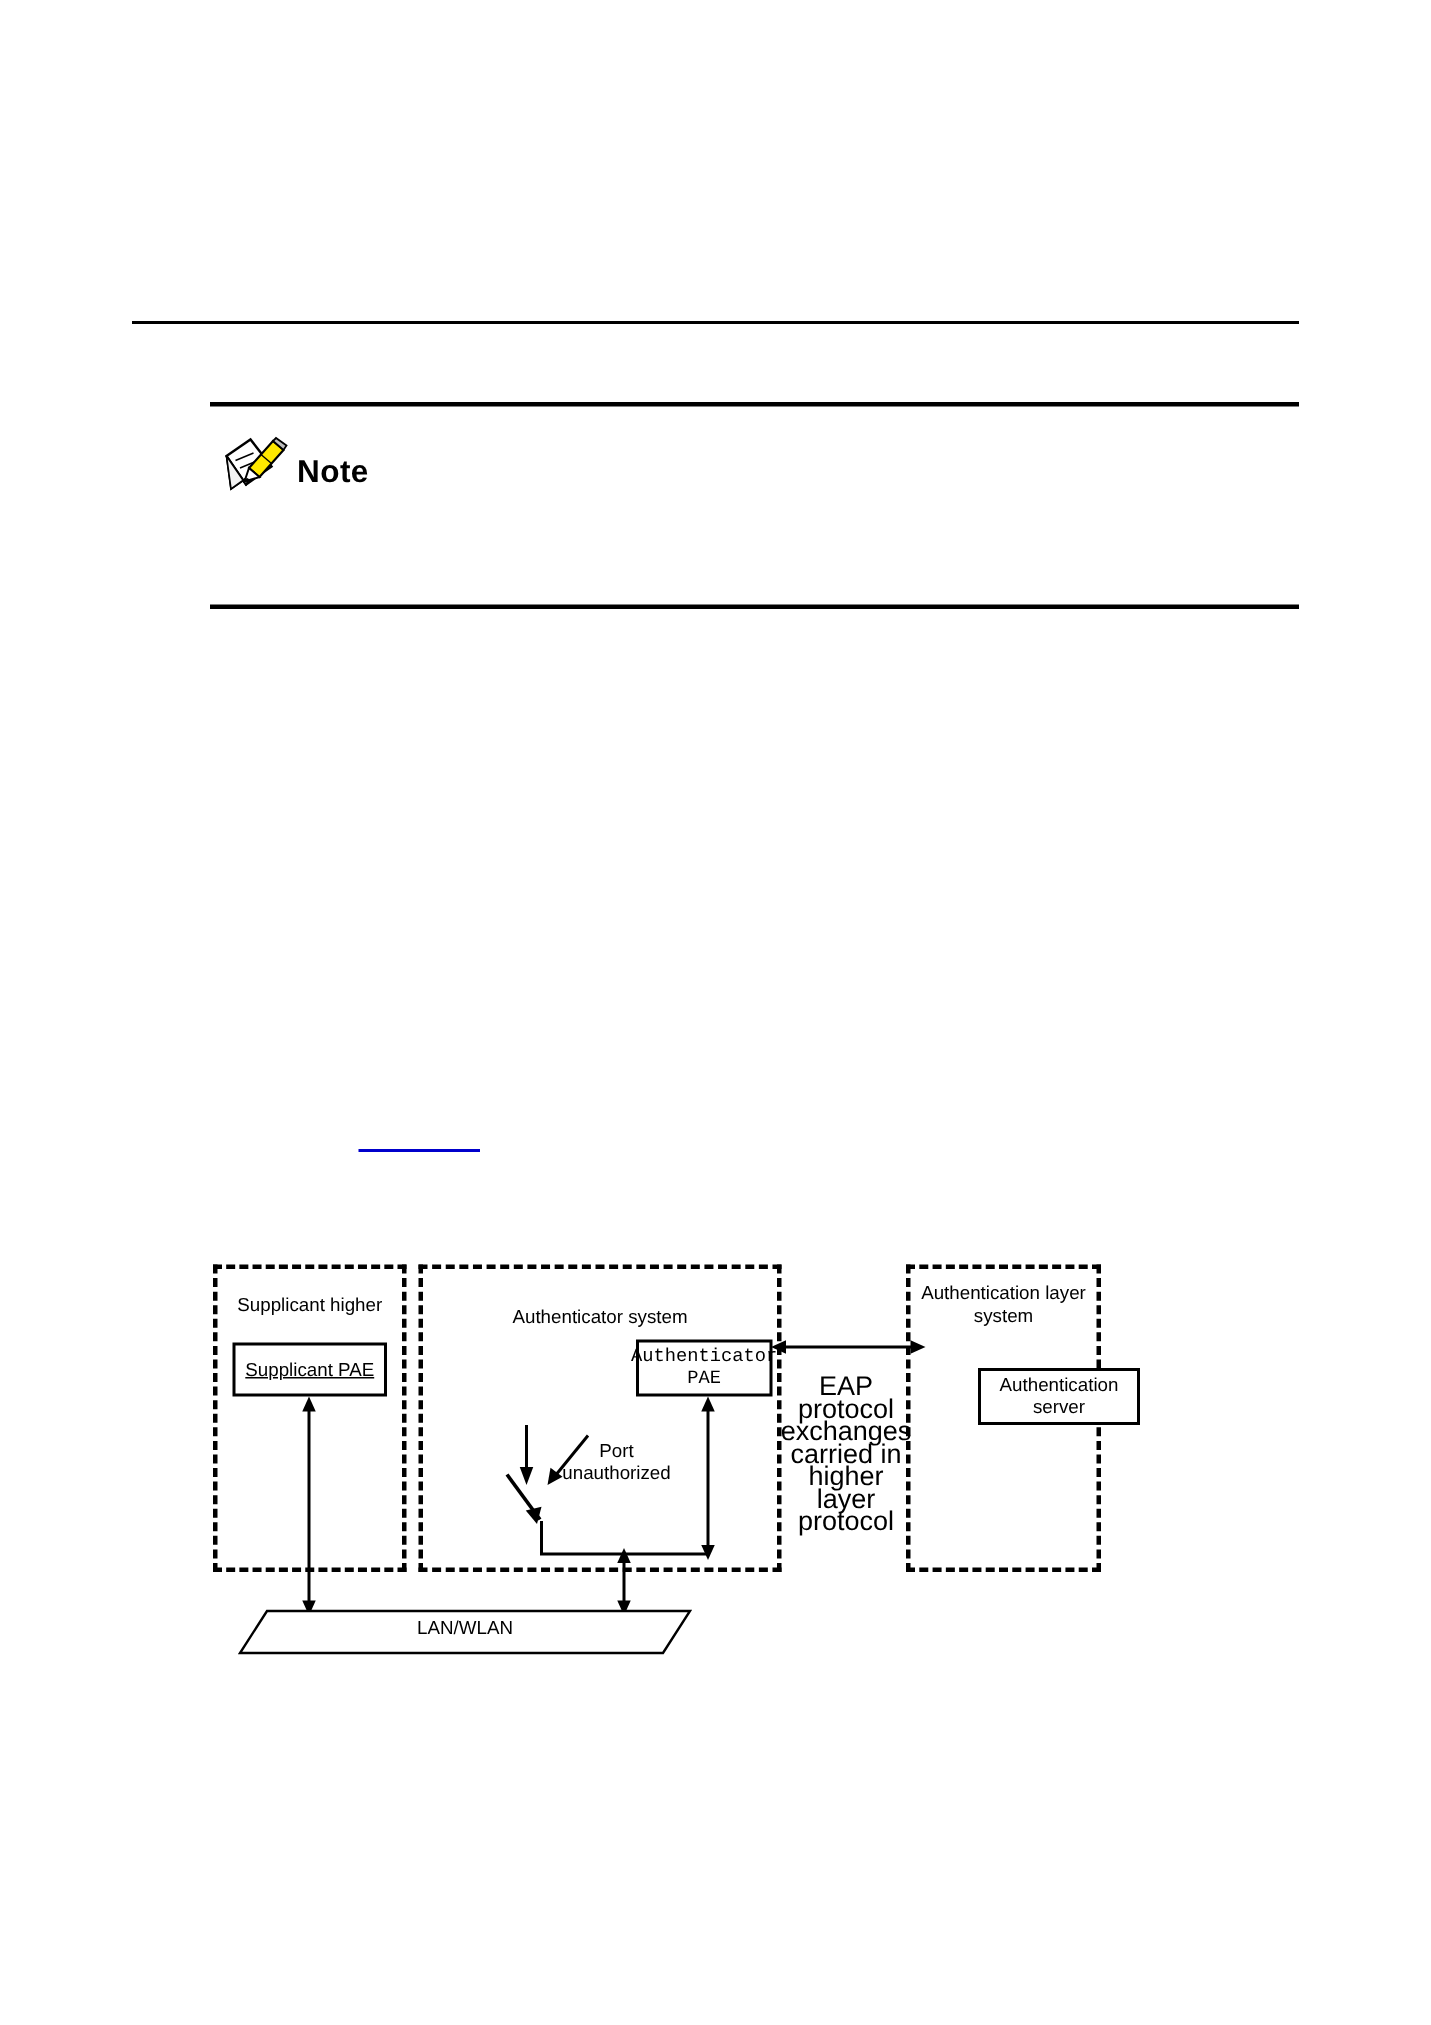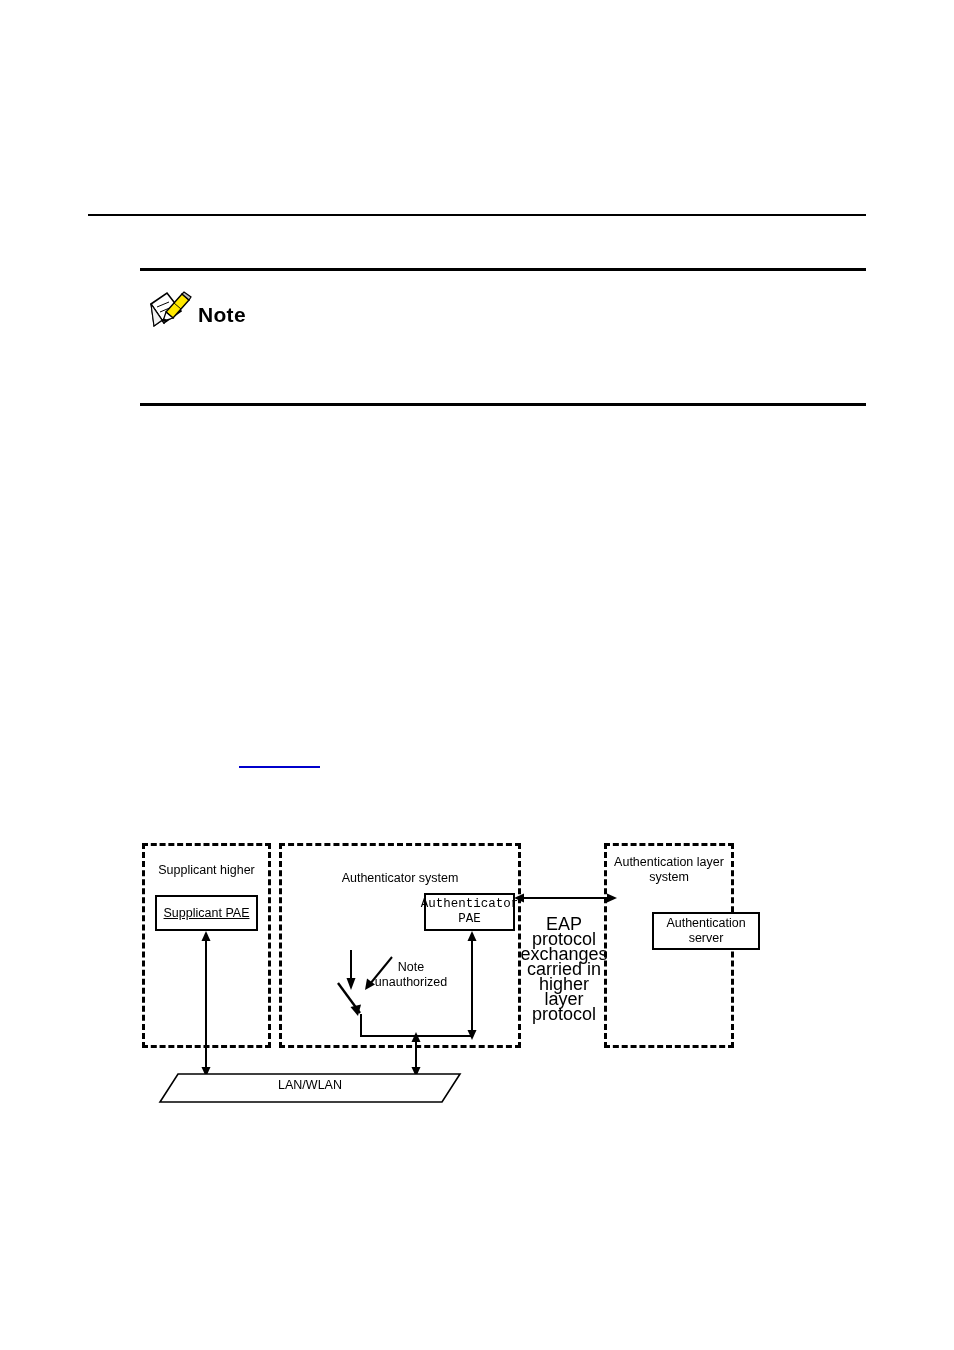--- a/index.html
+++ b/index.html
@@ -184,21 +184,21 @@
   <div class="sys-title" style="left:279px; top:861px; width:242px;margin-top:10px;">Authenticator  system</div>
   <div class="sys-title wrap" style="left:609px; top:855px; width:120px;">Authentication layer  system</div>
 
   <div class="solid-box" style="left:155px; top:895px; width:103px; height:36px;text-decoration:underline;">Supplicant PAE</div>
 
 
   <div class="solid-box" style="left:424px; top:893px; width:91px; height:38px;font-family:Liberation Mono, monospace;">Authenticator PAE</div>
 
   <div class="solid-box" style="left:614px; top:912px; width:108px; height:38px;margin-left:38px;">Authentication server</div>
 
-  <div class="free-label" style="left:363px; top:960px; width:96px;">Note unauthorized</div>
+  <div class="free-label" style="left:363px; top:960px; width:96px;">Port unauthorized</div>
 
   <div class="eap-label" style="left:519px; top:917px; width:90px;">EAP protocol exchanges carried in higher layer protocol</div>
 
   <svg width="954" height="1350" style="position:absolute; left:0; top:0;" xmlns="http://www.w3.org/2000/svg">
     <defs>
       <marker id="ah" markerWidth="9" markerHeight="9" refX="7.6" refY="3.2" orient="auto" markerUnits="userSpaceOnUse">
         <path d="M0,0 L8,3.2 L0,6.4 z" fill="#000"></path>
       </marker>
       <marker id="ah-start" markerWidth="9" markerHeight="9" refX="0.4" refY="3.2" orient="auto" markerUnits="userSpaceOnUse">
         <path d="M8,0 L0,3.2 L8,6.4 z" fill="#000"></path>

